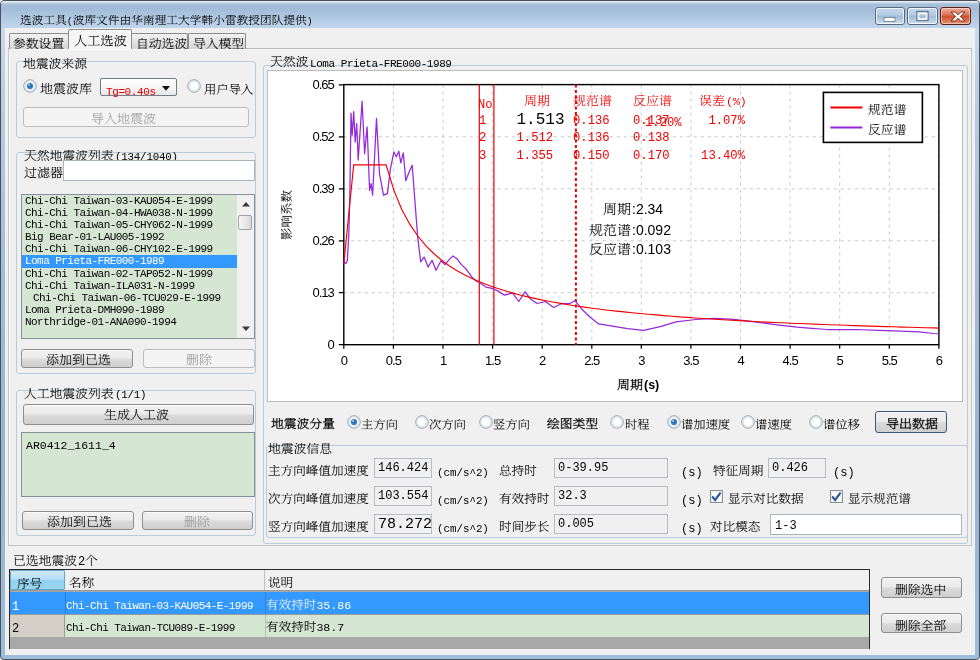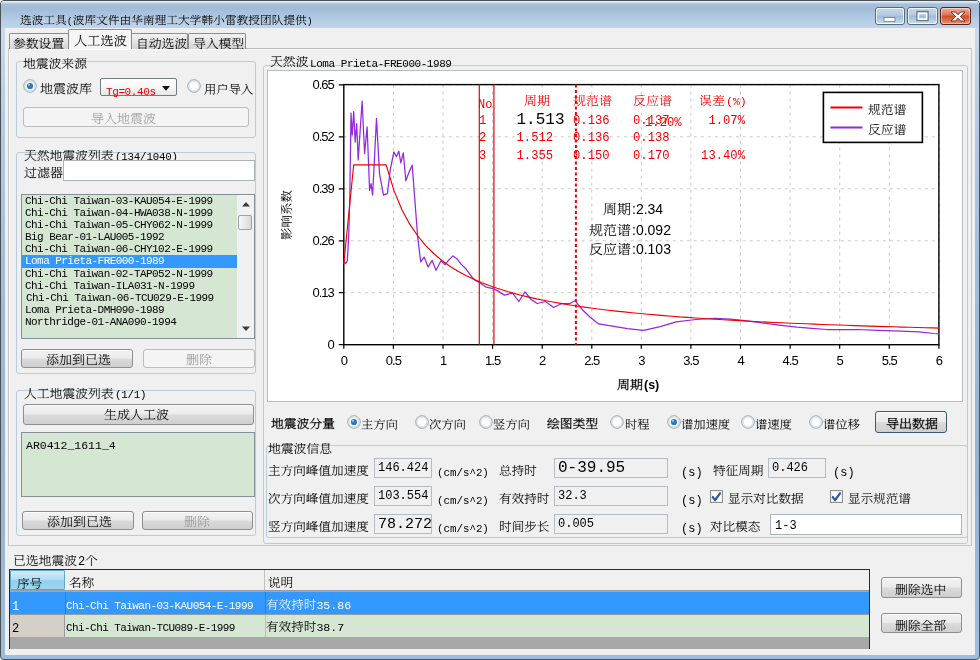--- a/index.html
+++ b/index.html
@@ -305,21 +305,21 @@
       <div class="lb" style="left:16px;top:166px;width:234px;height:145px"></div>
       <div class="mono" style="position:absolute;left:17px;top:167px;width:215px;overflow:hidden">
         <div style="height:12.1px;line-height:12.1px;font-size:11px;letter-spacing:-0.55px;white-space:nowrap;padding-left:3px">Chi-Chi Taiwan-03-KAU054-E-1999</div>
         <div style="height:12.1px;line-height:12.1px;font-size:11px;letter-spacing:-0.55px;white-space:nowrap;padding-left:3px">Chi-Chi Taiwan-04-HWA038-N-1999</div>
         <div style="height:12.1px;line-height:12.1px;font-size:11px;letter-spacing:-0.55px;white-space:nowrap;padding-left:3px">Chi-Chi Taiwan-05-CHY062-N-1999</div>
         <div style="height:12.1px;line-height:12.1px;font-size:11px;letter-spacing:-0.55px;white-space:nowrap;padding-left:3px">Big Bear-01-LAU005-1992</div>
         <div style="height:12.1px;line-height:12.1px;font-size:11px;letter-spacing:-0.55px;white-space:nowrap;padding-left:3px">Chi-Chi Taiwan-06-CHY102-E-1999</div>
         <div style="height:12.1px;line-height:12.1px;font-size:11px;letter-spacing:-0.55px;white-space:nowrap;background:#3399ff;color:#fff;padding-left:3px">Loma Prieta-FRE000-1989</div>
         <div style="height:12.1px;line-height:12.1px;font-size:11px;letter-spacing:-0.55px;white-space:nowrap;padding-left:3px">Chi-Chi Taiwan-02-TAP052-N-1999</div>
         <div style="height:12.1px;line-height:12.1px;font-size:11px;letter-spacing:-0.55px;white-space:nowrap;padding-left:3px">Chi-Chi Taiwan-ILA031-N-1999</div>
-        <div style="height:12.1px;line-height:12.1px;font-size:11px;letter-spacing:-0.55px;white-space:nowrap;padding-left:4px">Chi-Chi Taiwan-06-TCU029-E-1999</div>
+        <div style="height:12.1px;line-height:12.1px;font-size:11px;letter-spacing:-0.55px;white-space:nowrap;padding-left:11px">Chi-Chi Taiwan-06-TCU029-E-1999</div>
         <div style="height:12.1px;line-height:12.1px;font-size:11px;letter-spacing:-0.55px;white-space:nowrap;padding-left:3px">Loma Prieta-DMH090-1989</div>
         <div style="height:12.1px;line-height:12.1px;font-size:11px;letter-spacing:-0.55px;white-space:nowrap;padding-left:3px">Northridge-01-ANA090-1994</div>
       </div>
       <div style="position:absolute;left:232px;top:167px;width:17px;height:143px;background:#f1f1f1">
         <svg style="position:absolute;left:5px;top:7px" width="8" height="5" viewBox="0 0 8 5">
           <path d="M4 0 L8 4.6 H0 Z" fill="#3a3a3a"></path>
         </svg>
         <div style="position:absolute;left:1px;top:20px;width:14px;height:15px;background:linear-gradient(90deg,#f6f6f6,#dadada);border:1px solid #9aa1a8;border-radius:2px"></div>
         <svg style="position:absolute;left:5px;bottom:7px" width="8" height="5" viewBox="0 0 8 5">
           <path d="M4 5 L8 0.4 H0 Z" fill="#3a3a3a"></path>
@@ -653,21 +653,21 @@
       </div>
       <div style="position:absolute;left:432px;top:434px;"><span class="mono" style="font-size:10.8px">(cm/s^2)</span></div>
       <div style="position:absolute;left:494px;top:433px;"><svg style="vertical-align:-4.0px;" width="39" height="14" viewBox="0 0 39 14">
           <g fill="#000" stroke="#000" stroke-width="8" transform="translate(0,10.0) scale(0.01260,-0.01260)">
             <use href="#u603b" x="0"></use>
             <use href="#u6301" x="1000"></use>
             <use href="#u65f6" x="2000"></use>
           </g>
         </svg></div>
       <div class="tbro" style="left:549px;top:430px;width:114px;height:20px">
-        <span class="mono" style="font-size:16px;padding-left:3px">0-39.95</span>
+        <span class="mono" style="font-size:12px;padding-left:3px">0-39.95</span>
       </div>
       <div style="position:absolute;left:676px;top:434px;"><span class="mono" style="font-size:12px">(s)</span></div>
       <div style="position:absolute;left:708px;top:433px;"><svg style="vertical-align:-4.0px;" width="52" height="14" viewBox="0 0 52 14">
           <g fill="#000" stroke="#000" stroke-width="8" transform="translate(0,10.0) scale(0.01260,-0.01260)">
             <use href="#u7279" x="0"></use>
             <use href="#u5f81" x="1000"></use>
             <use href="#u5468" x="2000"></use>
             <use href="#u671f" x="3000"></use>
           </g>
         </svg></div>

